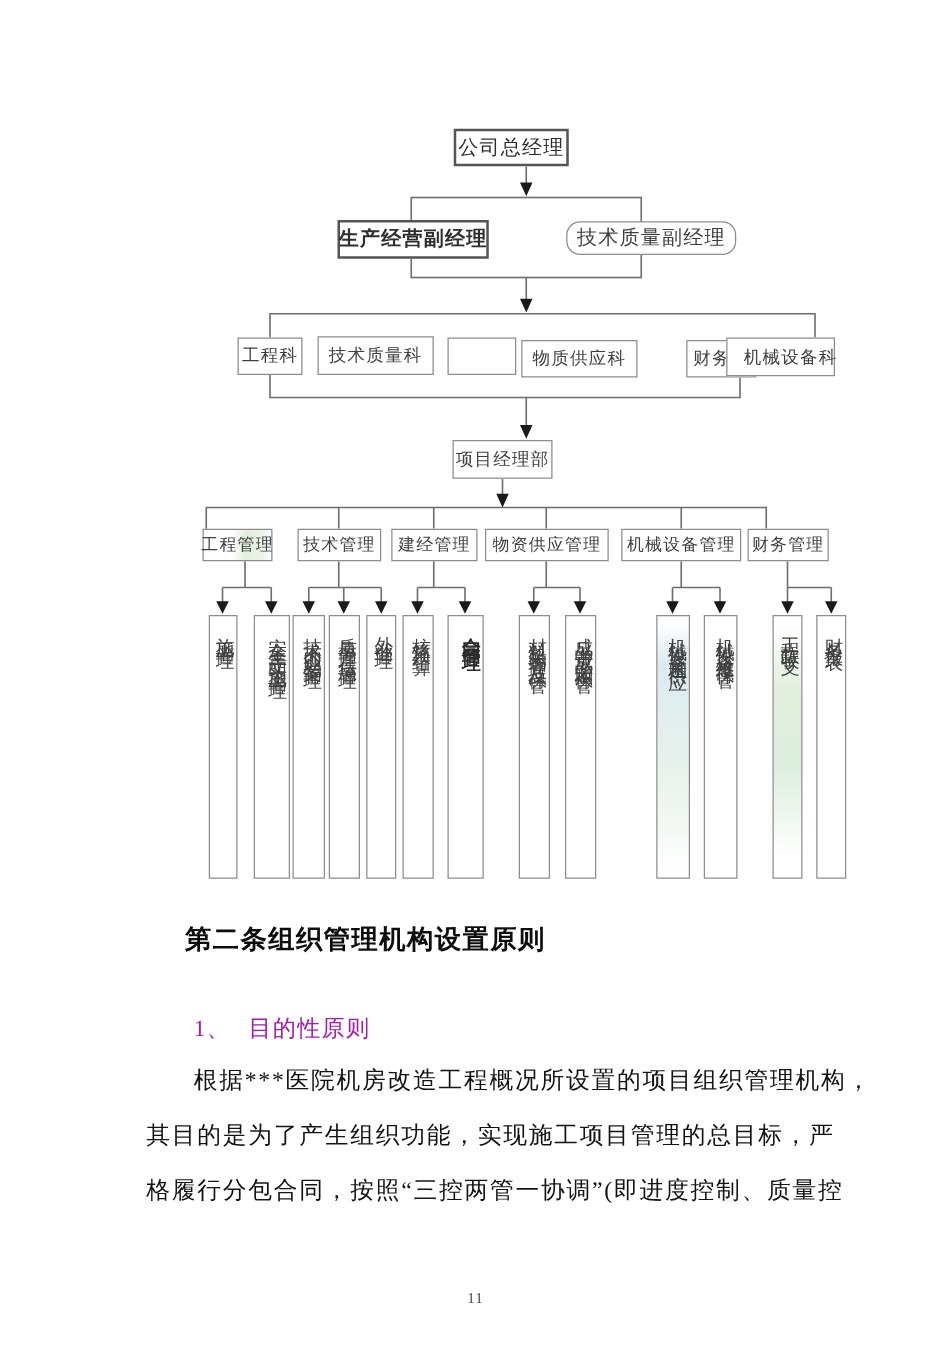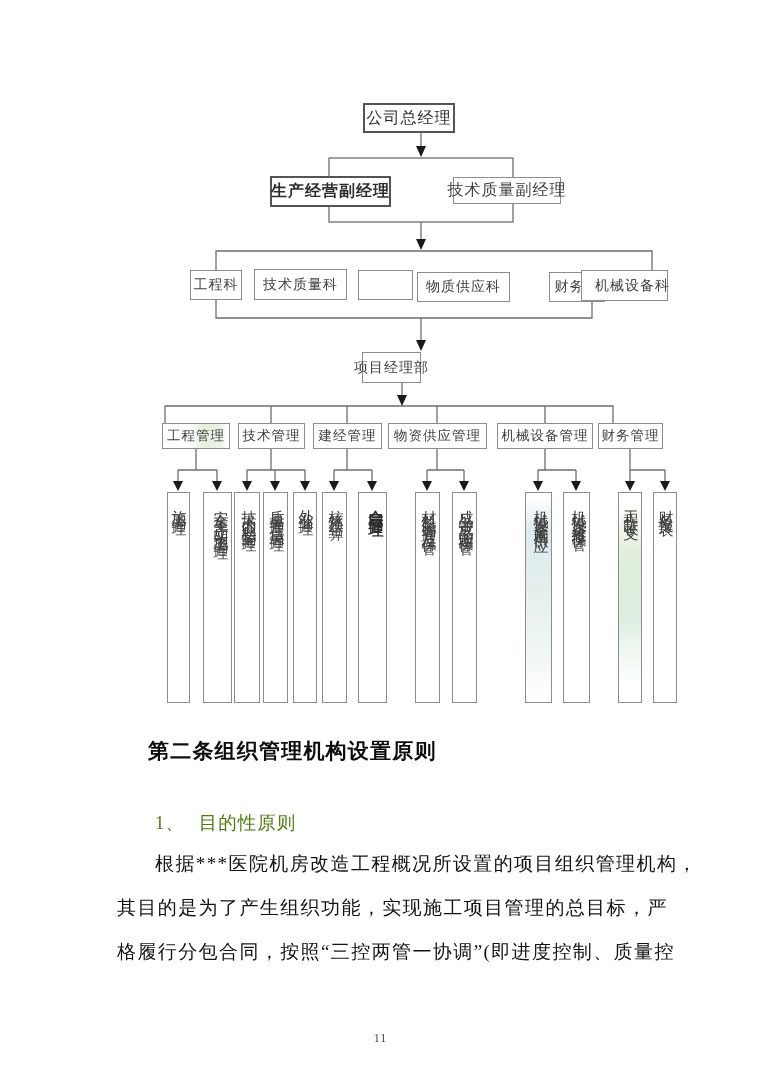--- a/index.html
+++ b/index.html
@@ -31,21 +31,21 @@
   .hl-green-part{background:linear-gradient(to right,#ffffff 40%,#e3efdd 62%,#ecf4e9 88%,#ffffff 100%);}
   .hl-blue{background:linear-gradient(to bottom,#ffffff 2%,#dcebf0 18%,#e7f1ec 55%,#f3f8f4 80%,#ffffff 97%);}
   .hl-green{background:linear-gradient(to bottom,#ffffff 4%,#e2efdc 28%,#ddeedf 58%,#ffffff 92%);}
   
   .doc-heading{
     position:absolute;left:148px;top:737px;z-index:2;
     font-size:21px;font-weight:bold;color:#0d0d0d;letter-spacing:1.2px;white-space:nowrap;
   }
   .doc-item{
     position:absolute;left:155px;top:810px;z-index:2;
-    font-size:18.5px;color:#4d7c0f;letter-spacing:1px;white-space:nowrap;
+    font-size:18.5px;color:#a21caf;letter-spacing:1px;white-space:nowrap;
   }
   .doc-item .num{margin-right:14px;}
   .para-line{
     position:absolute;z-index:2;
     font-size:19px;color:#131313;letter-spacing:1.4px;white-space:nowrap;
   }
   .pl1{left:155px;top:851px;}
   .pl2{left:117px;top:895px;}
   .pl3{left:117px;top:939px;}
   .page-footer{
@@ -115,32 +115,32 @@
       <polygon points="533,481 543,481 538,491"></polygon>
       <polygon points="571,481 581,481 576,491"></polygon>
       <polygon points="625,481 635,481 630,491"></polygon>
       <polygon points="660,481 670,481 665,491"></polygon>
     </g>
   </svg>
 
   <div class="nbox heavy" style="left:363px;top:103px;width:92px;height:30px;font-size:16px;">公司总经理</div>
 
   <div class="nbox heavy semibold" style="left:270px;top:176px;width:121px;height:31px;font-size:16px;">生产经营副经理</div>
-  <div class="nbox" style="left:453px;top:177px;width:108px;height:27px;font-size:16px;">技术质量副经理</div>
+  <div class="nbox" style="left:453px;top:177px;width:136px;height:27px;font-size:16px;border-radius:11px;">技术质量副经理</div>
 
   <div class="nbox" style="left:190px;top:270px;width:52px;height:30px;">工程科</div>
   <div class="nbox" style="left:254px;top:269px;width:93px;height:31px;">技术质量科</div>
   <div class="nbox" style="left:358px;top:270px;width:55px;height:30px;"></div>
   <div class="nbox" style="left:417px;top:272px;width:93px;height:30px;">物质供应科</div>
   <div class="nbox" style="left:516px;top:272px;width:56px;height:30px;margin-left:33px;">财务科</div>
   <div class="nbox" style="left:581px;top:270px;width:87px;height:31px;padding-left:16px;">机械设备科</div>
 
-  <div class="nbox" style="left:362px;top:352px;width:59px;height:31px;border-width:1.5px;">项目经理部</div>
+  <div class="nbox" style="left:362px;top:352px;width:80px;height:31px;border-width:1.5px;">项目经理部</div>
 
-  <div class="nbox hl-green-part" style="left:162px;top:423px;width:68px;height:26px;font-size:13.5px;">工程管理</div>
+  <div class="nbox hl-green-part" style="left:162px;top:423px;width:56px;height:26px;font-size:13.5px;">工程管理</div>
   <div class="nbox" style="left:238px;top:423px;width:67px;height:26px;font-size:13.5px;">技术管理</div>
   <div class="nbox" style="left:313px;top:423px;width:69px;height:26px;font-size:13.5px;">建经管理</div>
   <div class="nbox" style="left:388px;top:423px;width:99px;height:26px;font-size:13.5px;">物资供应管理</div>
   <div class="nbox" style="left:497px;top:423px;width:96px;height:26px;font-size:13.5px;">机械设备管理</div>
   <div class="nbox" style="left:598px;top:423px;width:65px;height:26px;font-size:13.5px;font-family:Liberation Mono, monospace;">财务管理</div>
 
   <div class="vbox" style="left:167px;top:492px;width:23px;height:211px;">施工管理</div>
   <div class="vbox" style="left:203px;top:492px;width:29px;height:211px;">安全生产文明施工管理</div>
   <div class="vbox" style="left:234px;top:492px;width:26px;height:211px;">技术内业档案管理</div>
   <div class="vbox" style="left:263px;top:492px;width:25px;height:211px;">质量管理信息管理</div>

